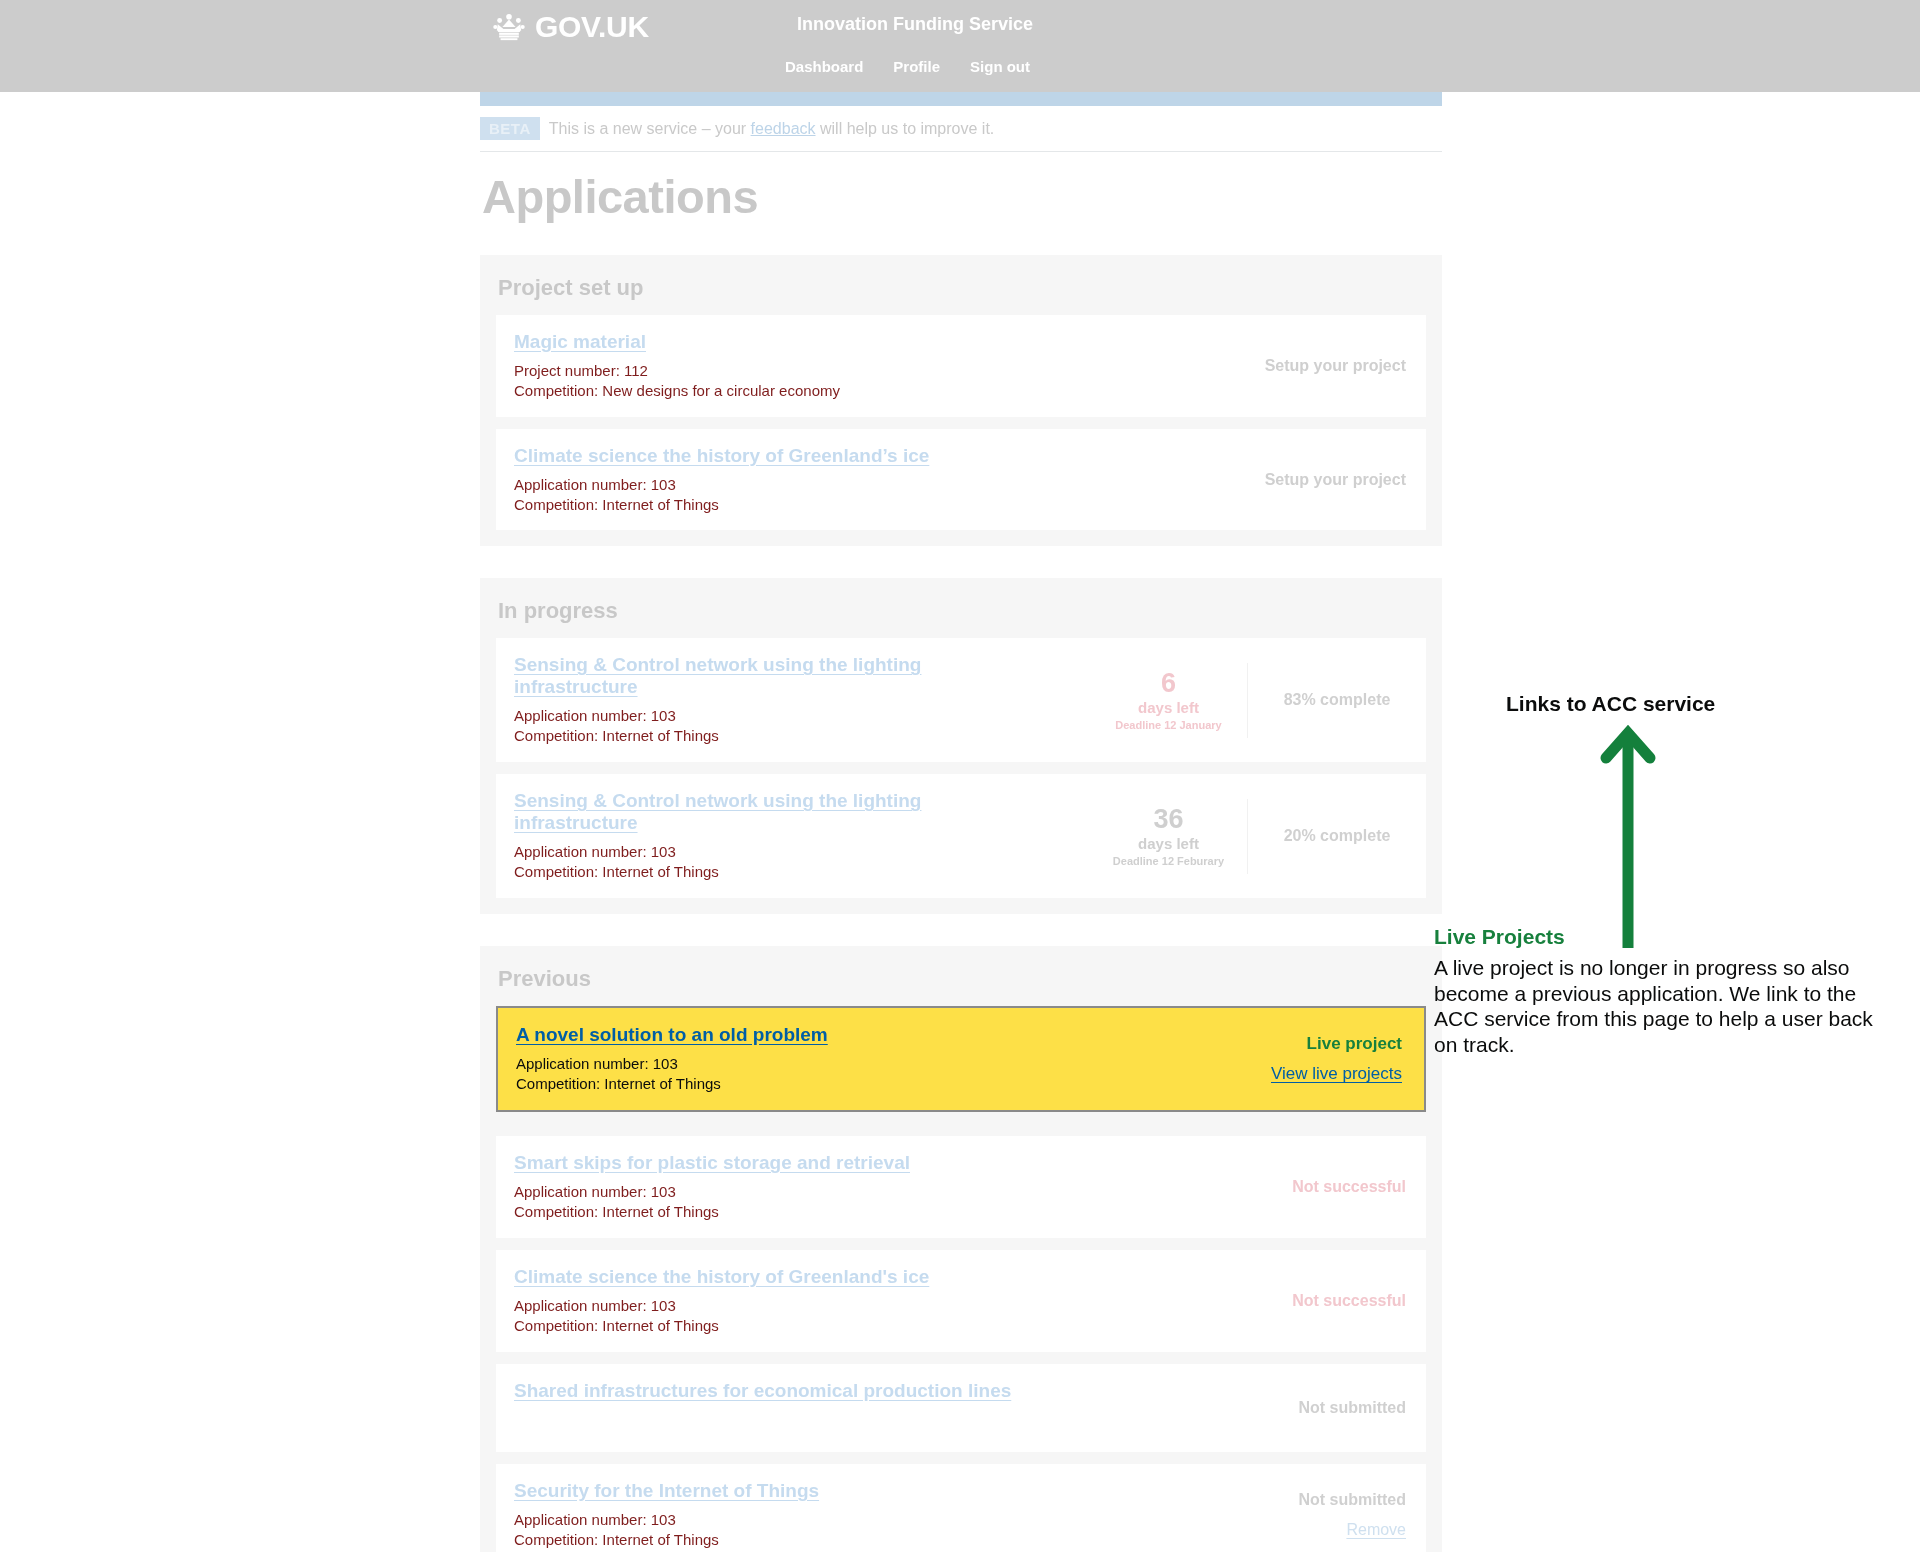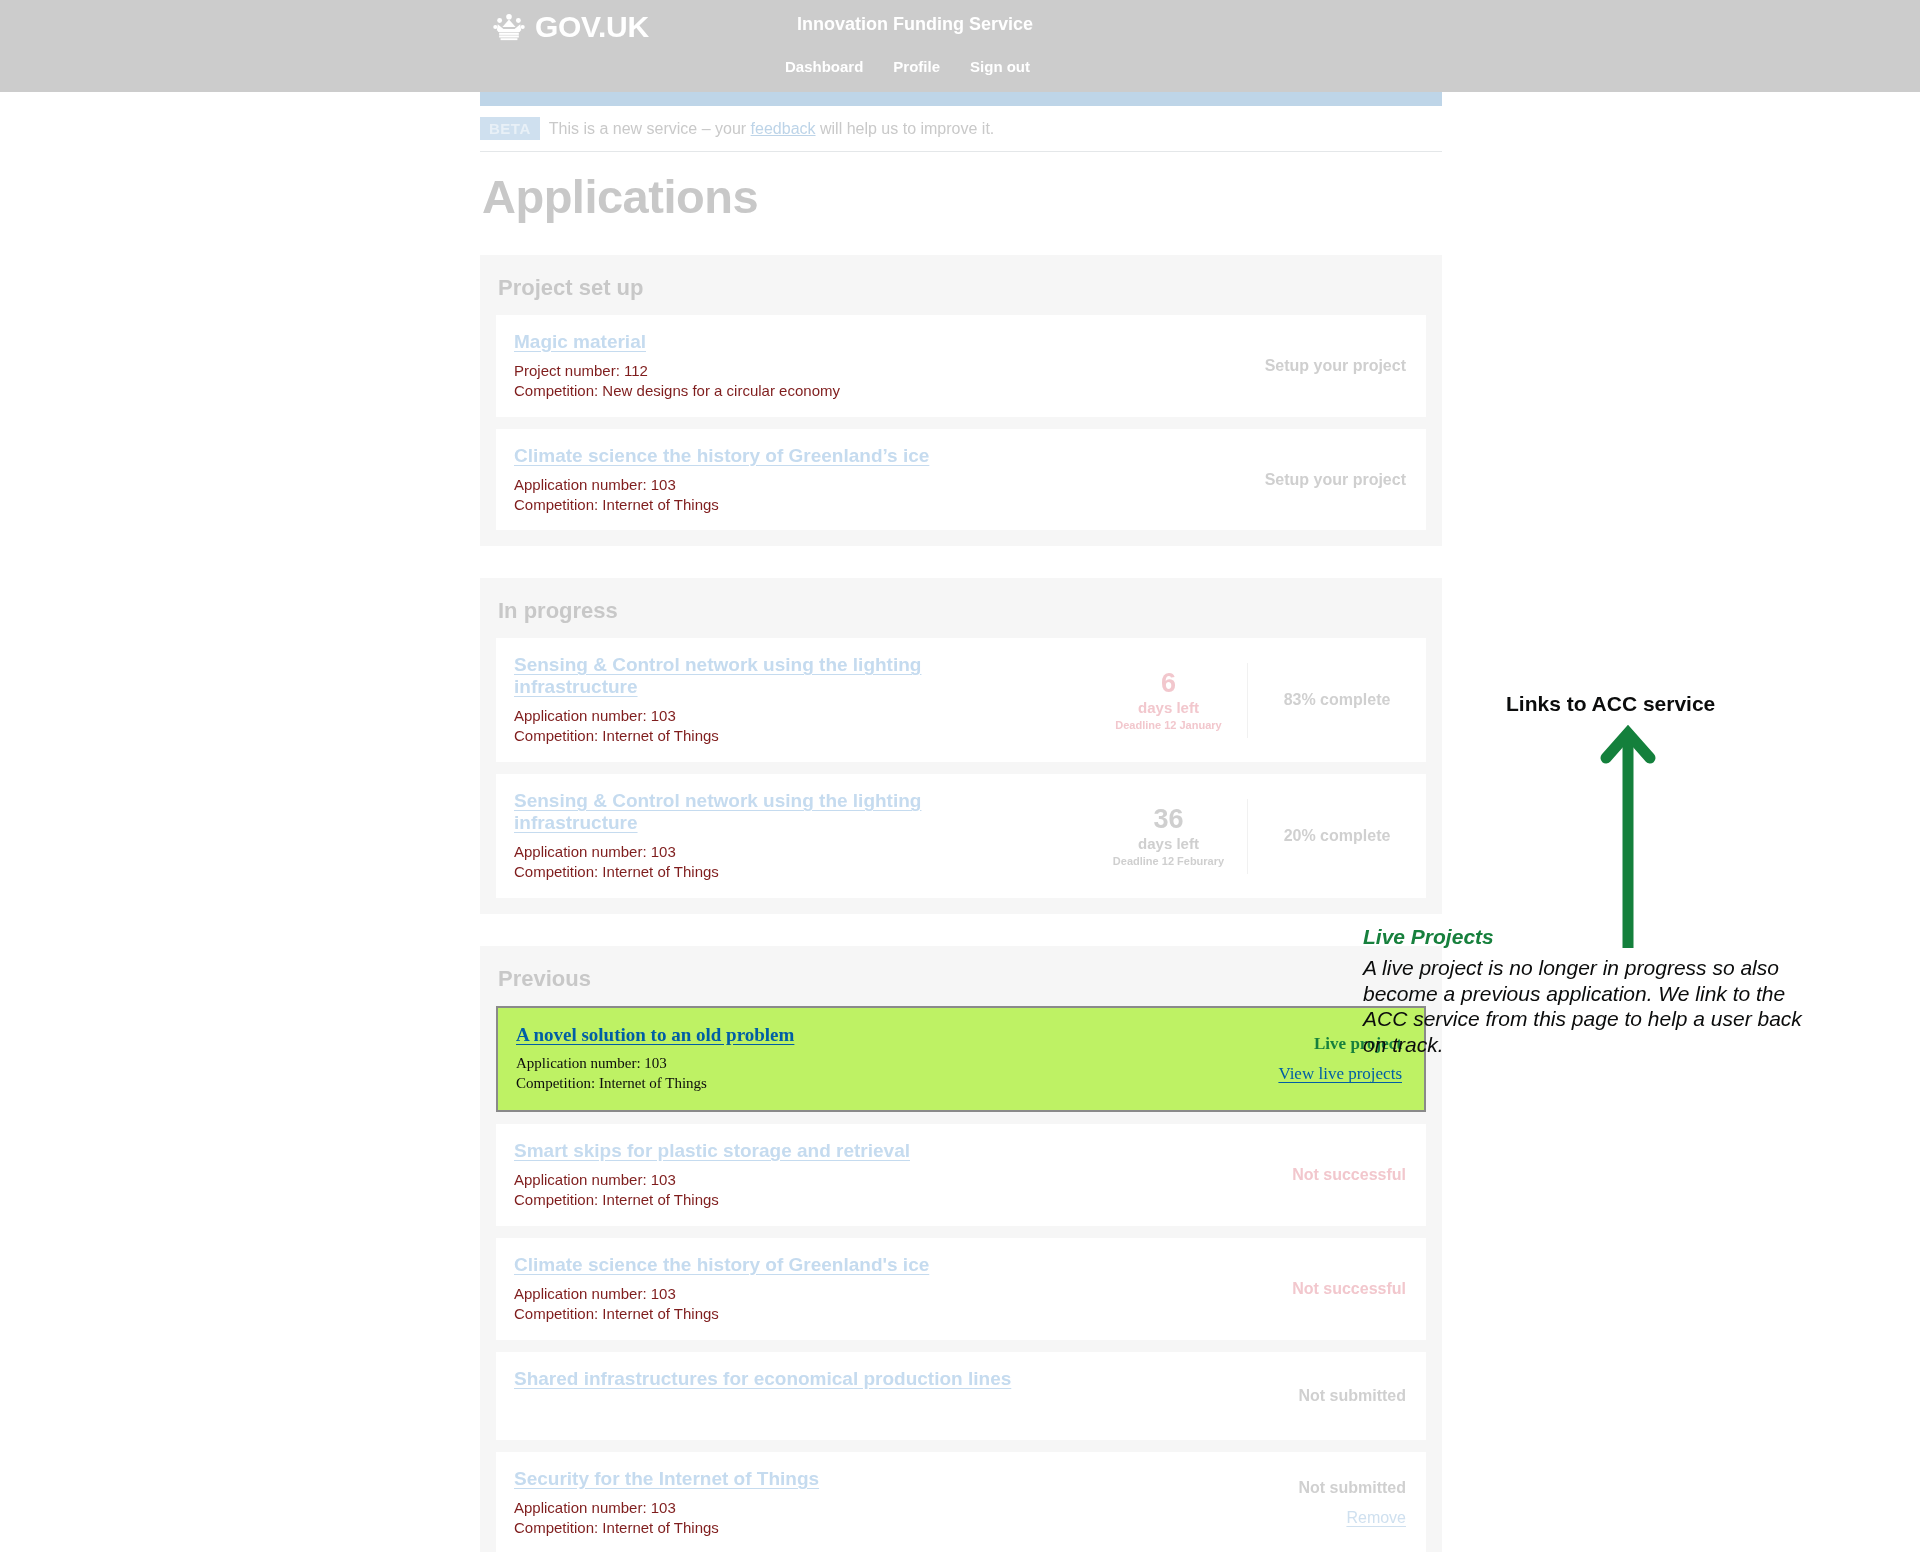--- a/index.html
+++ b/index.html
@@ -125,23 +125,22 @@
   .status-text.fail{color:#f2c7cd;}
   .status-text.setup{color:#cfcfcf;}
   .remove-link{
     font-size:16px;color:#cfe0ef;text-decoration:underline;
     text-underline-offset:3px;
   }
 
   
   .app-row.highlight{
     border:2px solid #8a8a8a;
-    background:#bef264;
-    margin-bottom:12px;
-    font-family:Liberation Serif, serif;
+    background:#fde047;
+    margin-bottom:24px;
   }
   .app-row.highlight .app-link{color:#005ea5;}
   .app-row.highlight .app-meta{color:#0b0c0c;}
   .live-cell{
     width:210px;text-align:right;padding:14px 22px 14px 10px;
     box-sizing:border-box;
     display:flex;flex-direction:column;justify-content:center;gap:10px;
   }
   .live-label{font-size:17px;font-weight:700;color:#17803d;white-space:nowrap;}
   .live-link{
@@ -151,21 +150,21 @@
 
   
   .anno-heading{
     position:absolute;left:1506px;top:692px;
     font-size:21px;font-weight:700;color:#0b0c0c;white-space:nowrap;
   }
   .anno-arrow{
     position:absolute;left:1595px;top:722px;width:66px;height:226px;
   }
   .anno-block{
-    position:absolute;left:1363px;top:925px;width:456px;font-style:italic;
+    position:absolute;left:1434px;top:925px;width:456px;
   }
   .anno-block h3{
     margin:0 0 6px 0;font-size:21px;font-weight:700;color:#17803d;
   }
   .anno-block p{
     margin:0;font-size:21px;line-height:1.22;color:#0b0c0c;
   }
 </style>
 </head>
 <body>

